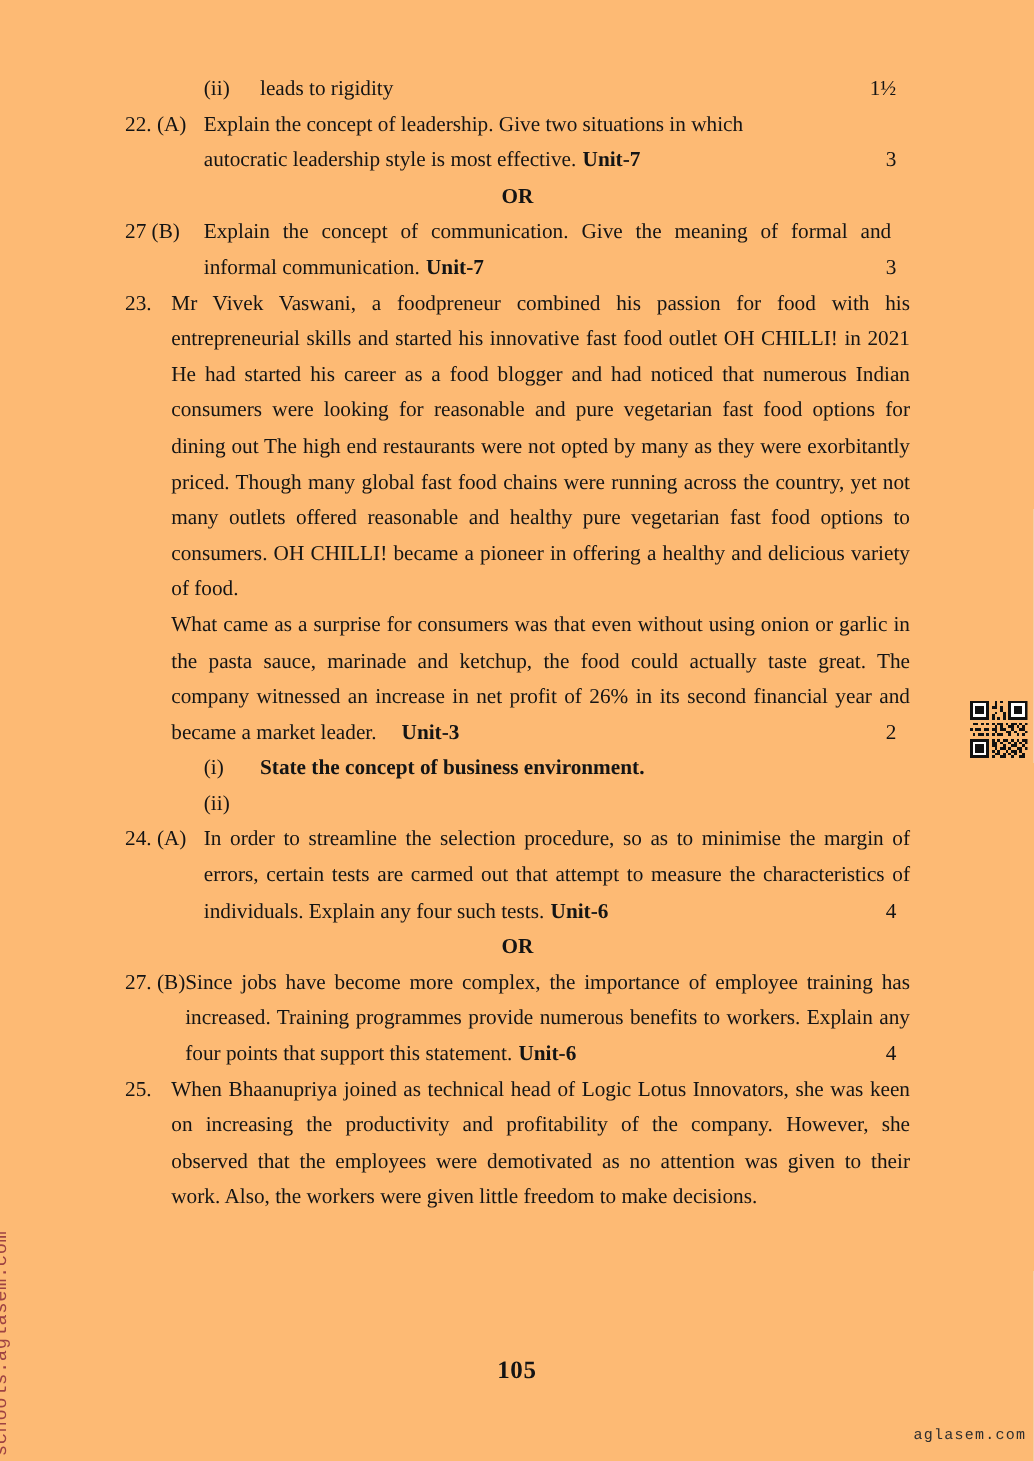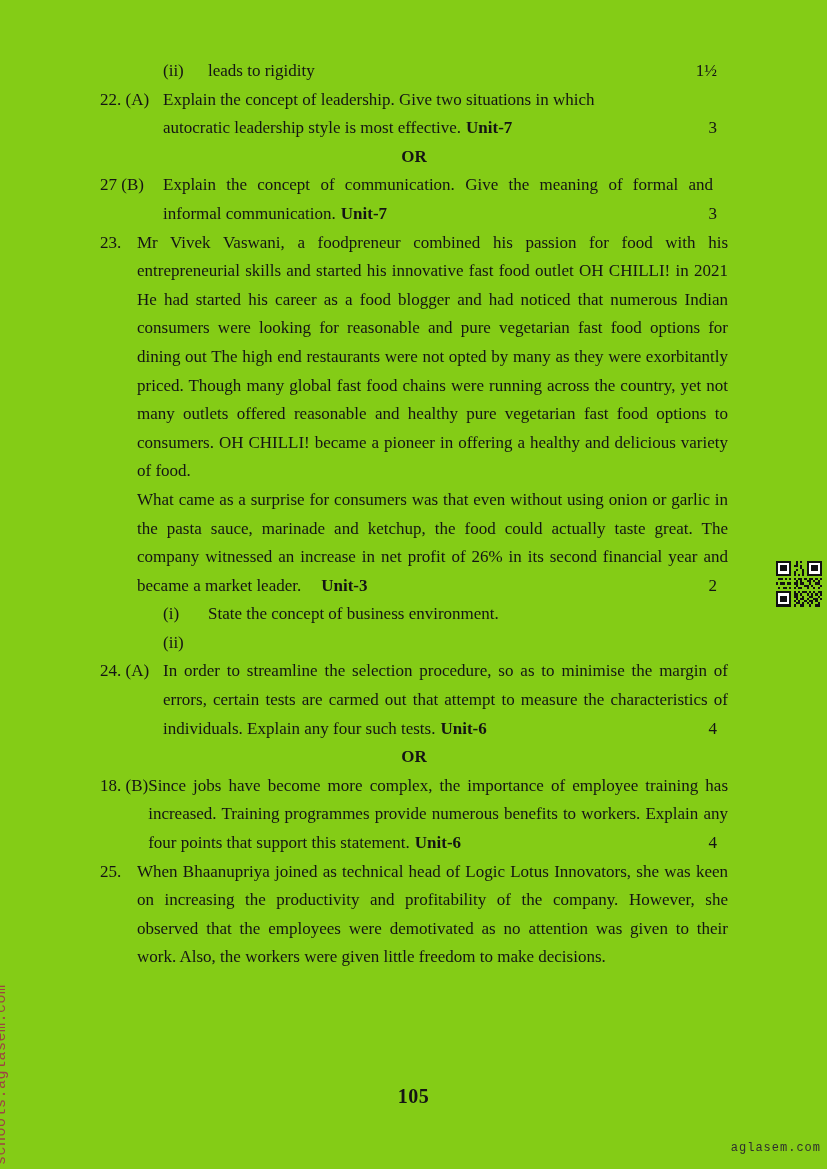--- a/index.html
+++ b/index.html
@@ -1,36 +1,36 @@
 <!DOCTYPE html>
 <html><head>
 <meta charset="utf-8">
 <style>
   html,body{margin:0;padding:0;background:#e8e8e8;}
   .page{
-    position:relative;width:827px;height:1169px;background:#84cc16;overflow:hidden;
+    position:relative;width:827px;height:1169px;background:#fdba74;overflow:hidden;
     font-family:"Liberation Serif","DejaVu Serif",serif;font-size:17px;line-height:28.6px;color:#141414;
     margin:0 auto;
   }
   .content{position:absolute;left:100px;top:57px;width:628px;}
   .row{position:relative;display:flex;align-items:flex-start;}
   .num{flex:0 0 63px;white-space:nowrap;}
   .num.n37{flex:0 0 37px;}
   .num.n48{flex:0 0 48px;}
   .body{flex:1 1 auto;text-align:justify;}
   .body.alignleft{text-align:left;}
   .body.w500{flex:0 0 500px;max-width:500px;text-align:left;}
   .body.w550{flex:0 0 550px;max-width:550px;}
   .marks{position:absolute;right:11px;bottom:0;}
   .unit{font-weight:bold;margin-left:5px;}
   .unit.gap{margin-left:20px;}
   .or{display:block;text-align:center;font-weight:bold;}
   .sub{margin-left:63px;display:flex;position:relative;}
   .sublabel{flex:0 0 45px;}
-  .subbody{flex:0 0 490px;max-width:490px;text-align:left;}
+  .subbody{flex:0 0 490px;max-width:490px;text-align:left;font-weight:bold;}
   .p2wrap{position:relative;}
   .wm-left{
     position:absolute;left:10px;bottom:4px;transform-origin:left bottom;transform:rotate(-90deg);
     font-family:"Liberation Mono","DejaVu Sans Mono",monospace;font-size:15px;letter-spacing:.5px;
     color:#9e4343;white-space:nowrap;line-height:16px;
   }
   .wm-right{
     position:absolute;right:6px;bottom:6px;
     font-family:"Liberation Mono","DejaVu Sans Mono",monospace;font-size:12px;letter-spacing:1px;color:#2e2e2e;
   }
@@ -84,21 +84,21 @@
 
     <div class="row">
       <div class="num">24. (A)</div>
       <div class="body"><span>In order to streamline the selection procedure, so as to minimise the margin of errors, certain tests are carmed out that attempt to measure the characteristics of individuals. Explain any four such tests.</span><span class="unit">Unit-6</span></div>
       <span class="marks">4</span>
     </div>
 
     <div class="or">OR</div>
 
     <div class="row">
-      <div class="num n48">18. (B)</div>
+      <div class="num n48">27. (B)</div>
       <div class="body"><span>Since jobs have become more complex, the importance of employee training has increased. Training programmes provide numerous benefits to workers. Explain any four points that support this statement.</span><span class="unit">Unit-6</span></div>
       <span class="marks">4</span>
     </div>
 
     <div class="row">
       <div class="num n37">25.</div>
       <div class="body">When Bhaanupriya joined as technical head of Logic Lotus Innovators, she was keen on increasing the productivity and profitability of the company. However, she observed that the employees were demotivated as no attention was given to their work. Also, the workers were given little freedom to make decisions.</div>
     </div>
 
   </div>

